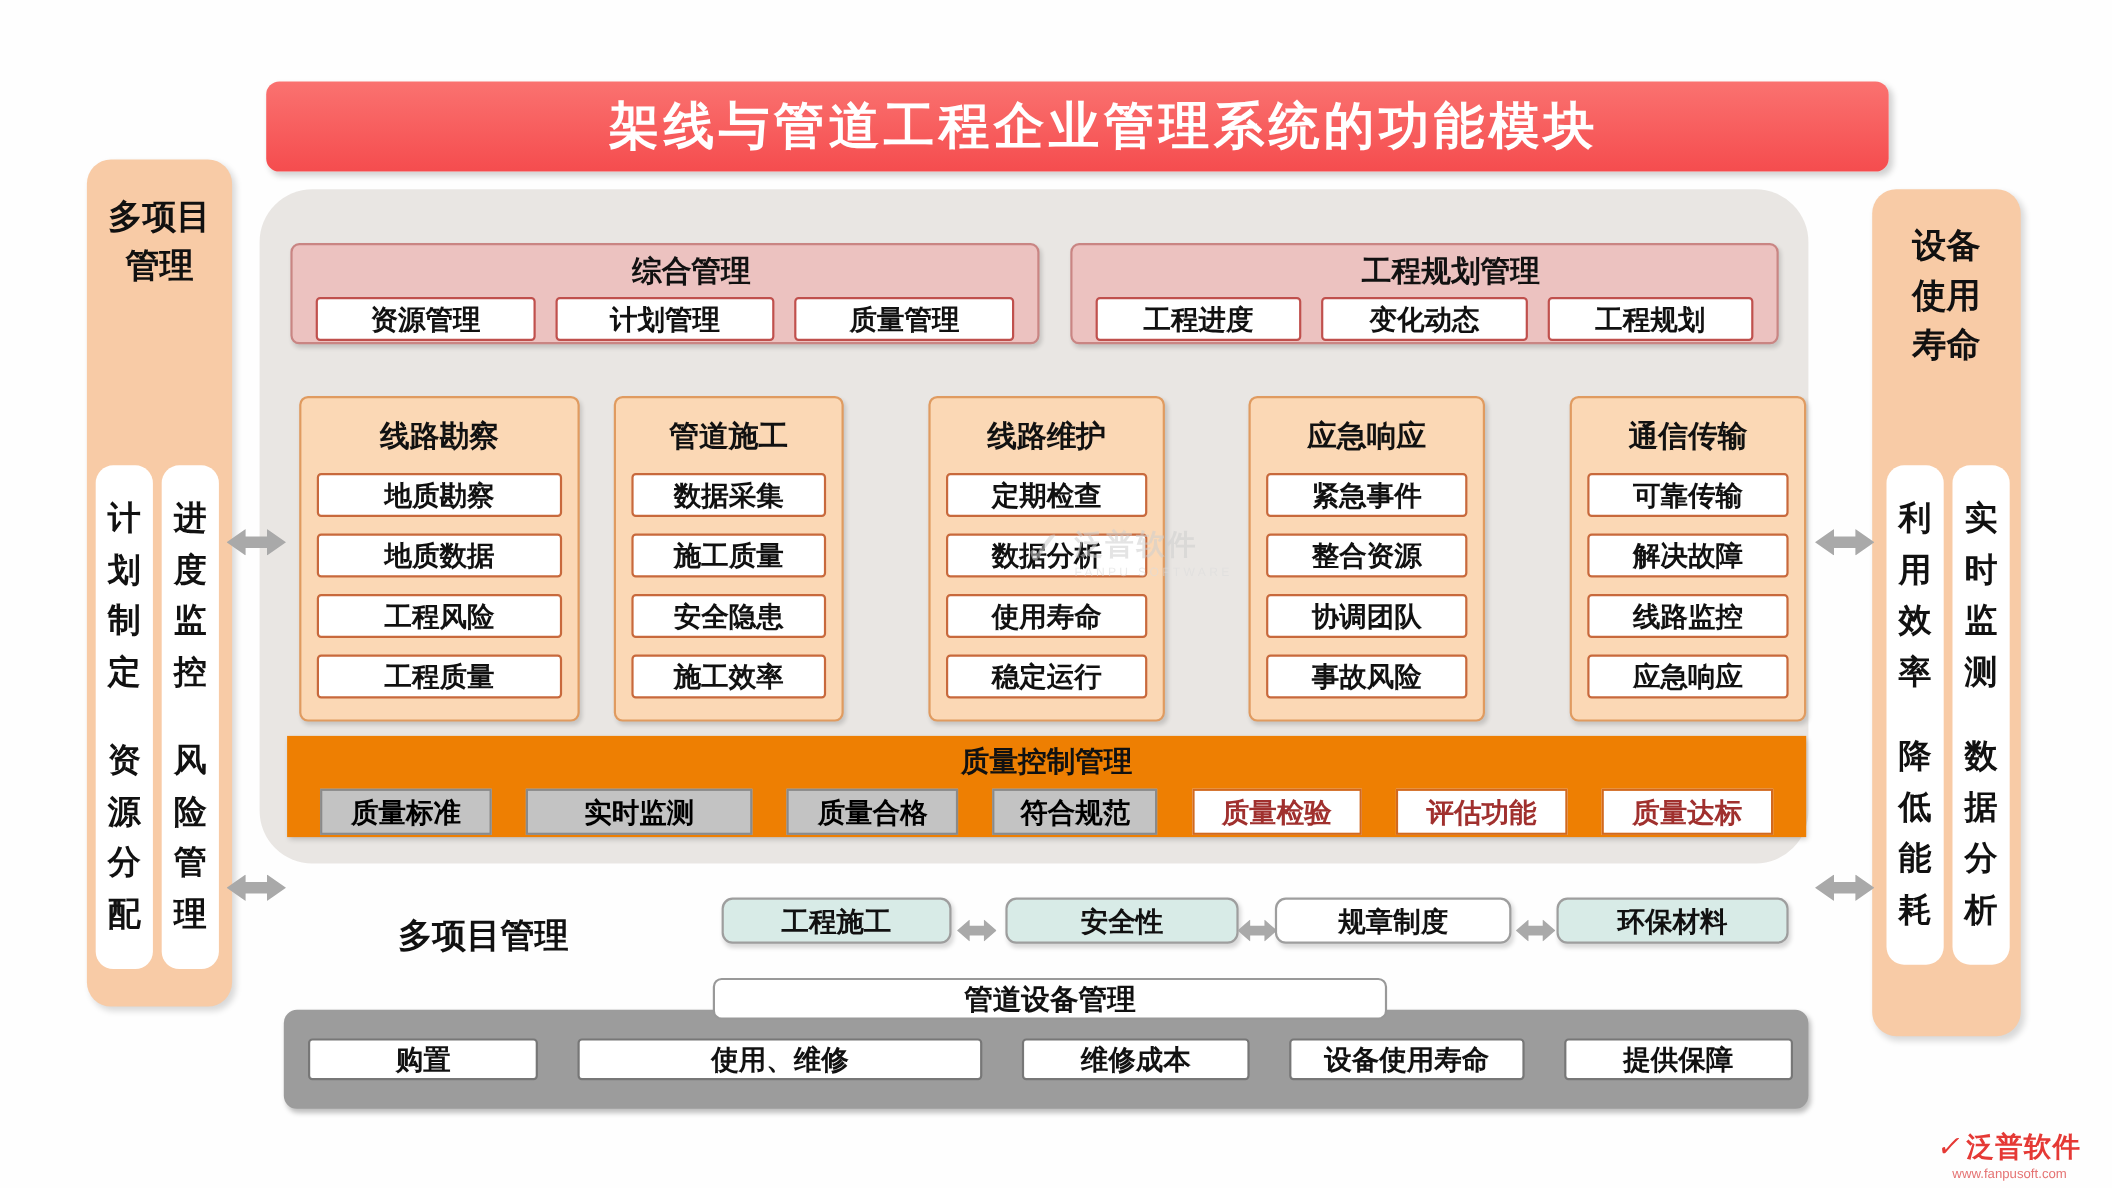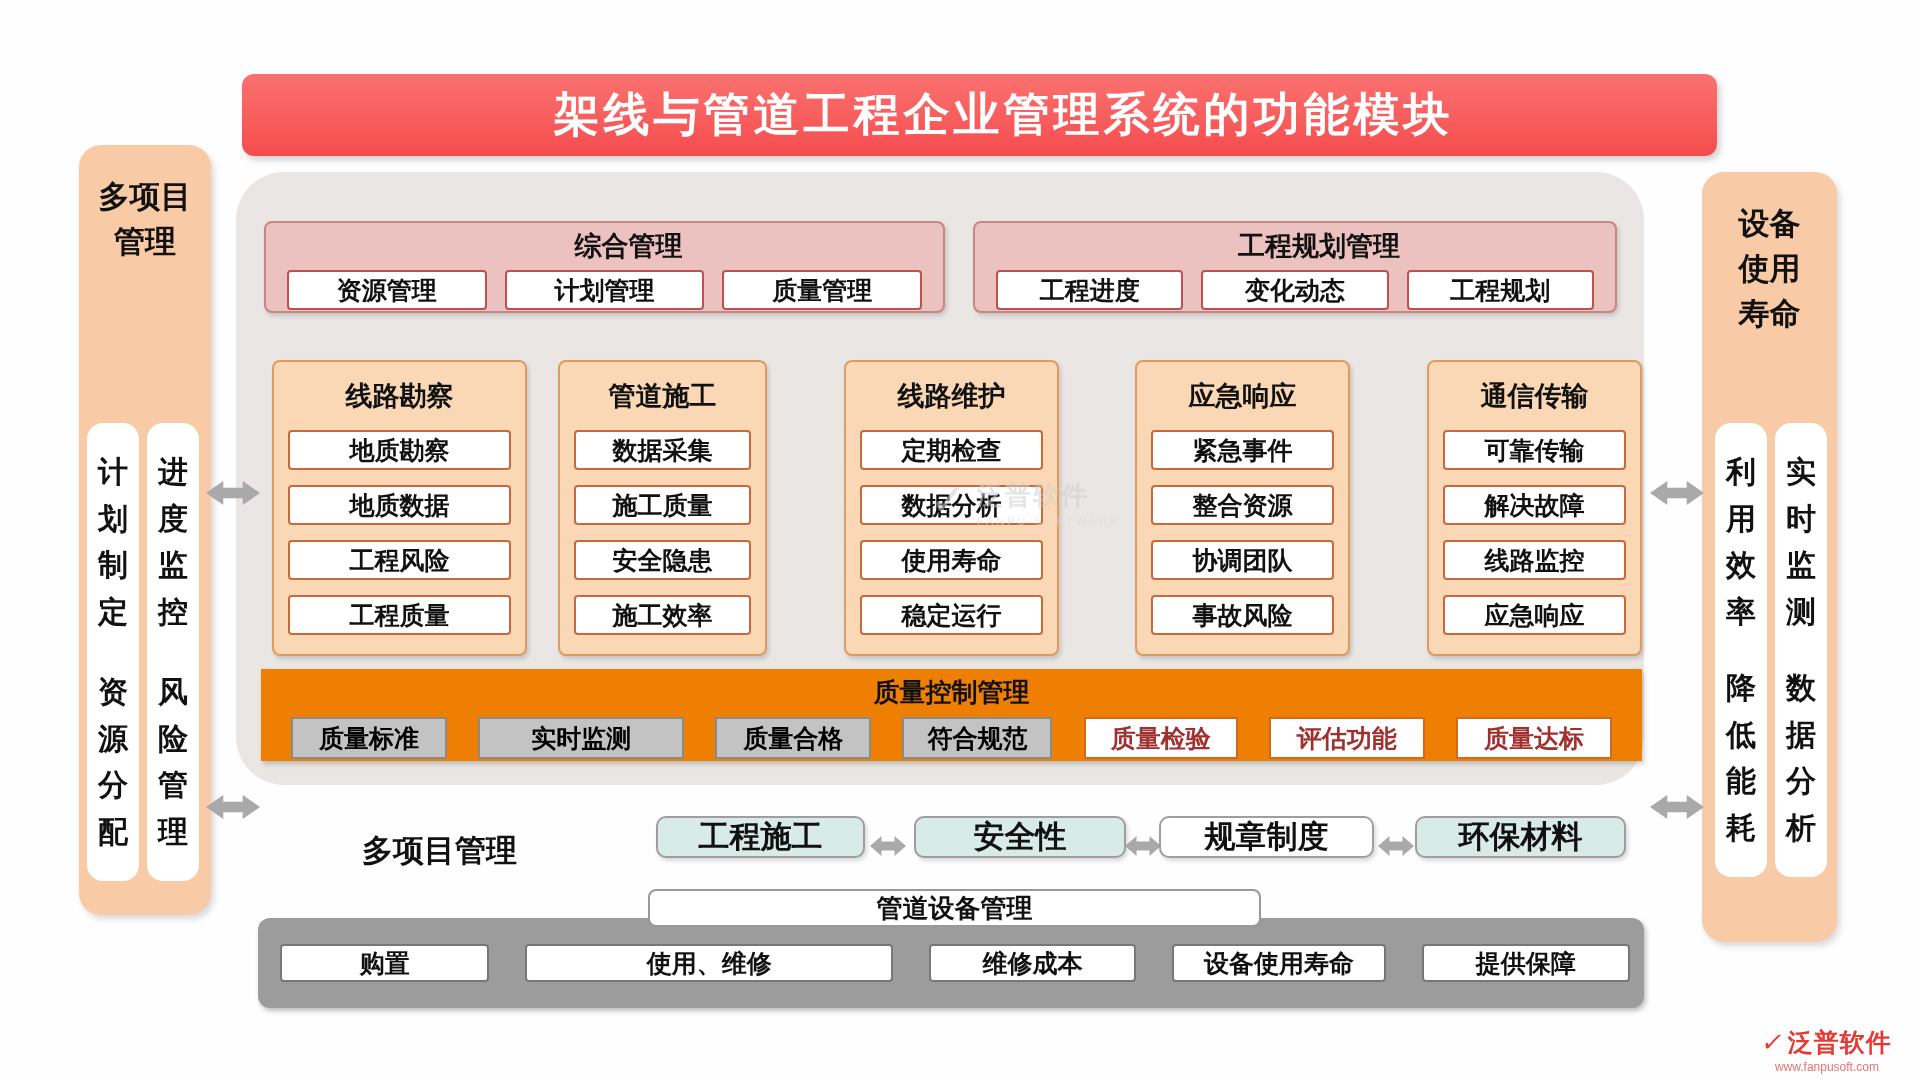--- a/index.html
+++ b/index.html
@@ -92,21 +92,21 @@
     height:42px;font-size:25px;font-weight:bold;box-sizing:border-box;
     display:flex;align-items:center;justify-content:center;
   }
   .q-gray{background:#c3c3c3;border:2px solid #8a8a8a;color:#000;}
   .q-white{background:#fff;border:2px solid #d2691e;color:#a0302e;}
 
   
   .safety-label{position:absolute;left:362px;top:830px;font-size:31px;font-weight:bold;}
   .safety-box{
     position:absolute;top:816px;height:42px;border-radius:10px;box-sizing:border-box;
-    font-size:31px;font-weight:bold;display:flex;align-items:center;justify-content:center;
+    font-size:25px;font-weight:bold;display:flex;align-items:center;justify-content:center;
     box-shadow:2px 3px 4px rgba(0,0,0,.15);
   }
   .cyan{background:#d8ebe7;border:2px solid #9e9e9e;}
   .white{background:#fff;border:2px solid #9e9e9e;}
   #safety-1{left:656px;width:209px;}
   #safety-2{left:914px;width:212px;}
   #safety-3{left:1159px;width:215px;}
   #safety-4{left:1415px;width:211px;}
 
   

